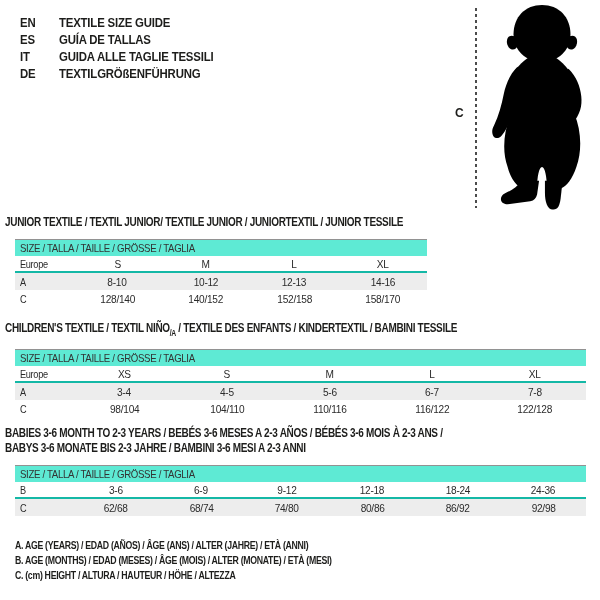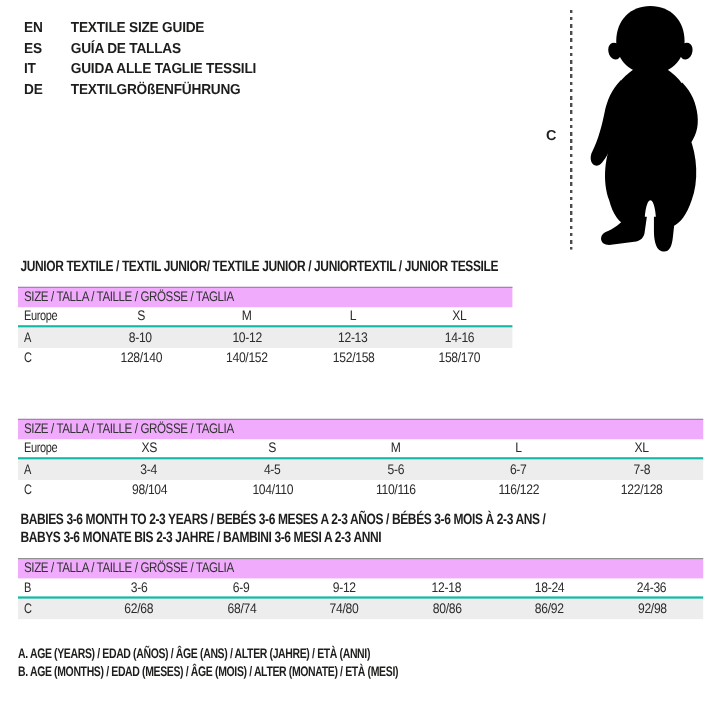--- a/index.html
+++ b/index.html
@@ -19,24 +19,24 @@
   .lang-code .cx, .lang-title .cx { transform:scaleX(0.95); letter-spacing:-0.2px; }
 
   
   .figure-wrap { position:absolute; left:450px; top:0; width:150px; height:215px; }
   .dash-line { position:absolute; left:25px; top:8px; width:2px; height:200px;
     background:repeating-linear-gradient(to bottom,#4c4c4c 0 3px,transparent 3px 6px); }
   .c-label { position:absolute; left:5px; top:106px; font-weight:bold; font-size:12px; }
   .baby-svg { position:absolute; left:38px; top:3px; }
 
   
-  .section-title { position:absolute; left:17px; font-weight:bold; font-size:12.5px; line-height:15px; }
+  .section-title { position:absolute; left:5px; font-weight:bold; font-size:12.5px; line-height:15px; }
   .size-table { position:absolute; left:15px; }
   .t-narrow { width:412px; } .t-wide { width:571px; }
-  .band { height:17px; background:#f0abfc; border-top:1px solid #929292; display:flex; align-items:center;
+  .band { height:17px; background:#5eead4; border-top:1px solid #929292; display:flex; align-items:center;
     padding-left:5px; font-size:11.5px; color:#333; }
   .band .cx { transform:scaleX(0.84); }
   .trow { display:flex; height:17px; align-items:center; font-size:11.5px; color:#2b2b2b; }
   .trows .trow:first-child { border-bottom:2px solid #14b8a6; }
   .trows .trow:nth-child(even) { background:#ededed; }
   .tlbl { width:58px; padding-left:5px; }
   .tval { flex:1 1 0; text-align:center; }
 
   .s1-title { top:215px; } .s1-table { top:239px; }
   .s2-title { top:321px; } .s2-table { top:349px; }
@@ -113,20 +113,21 @@
       <div class="trow">
         <span class="tlbl"><span class="cx">C</span></span>
         <span class="tval"><span class="cx-c">128/140</span></span>
         <span class="tval"><span class="cx-c">140/152</span></span>
         <span class="tval"><span class="cx-c">152/158</span></span>
         <span class="tval"><span class="cx-c">158/170</span></span>
       </div>
     </div>
   </div>
 
+  <div class="section-title s2-title"><span class="cx"><span>CHILDREN'S TEXTILE / TEXTIL NIÑO</span><span class="sub">/A</span><span> / TEXTILE DES ENFANTS / KINDERTEXTIL / BAMBINI TESSILE</span></span></div>
   <div class="size-table t-wide s2-table">
     <div class="band">
         <span class="cx">SIZE / TALLA / TAILLE / GRÖSSE / TAGLIA</span>
       </div>
     <div class="trows">
       <div class="trow">
         <span class="tlbl"><span class="cx">Europe</span></span>
         <span class="tval"><span class="cx-c">XS</span></span>
         <span class="tval"><span class="cx-c">S</span></span>
         <span class="tval"><span class="cx-c">M</span></span>
@@ -182,15 +183,18 @@
     </div>
   </div>
 
   <div class="notes">
     <div class="note-line">
         <span class="cx">A. AGE (YEARS) / EDAD (AÑOS) / ÂGE (ANS) / ALTER (JAHRE) / ETÀ (ANNI)</span>
       </div>
     <div class="note-line">
         <span class="cx">B. AGE (MONTHS) / EDAD (MESES) / ÂGE (MOIS) / ALTER (MONATE) / ETÀ (MESI)</span>
       </div>
+    <div class="note-line">
+        <span class="cx">C. (cm) HEIGHT / ALTURA / HAUTEUR / HÖHE / ALTEZZA</span>
+      </div>
   </div>
 
 </div>
 
 </body></html>

